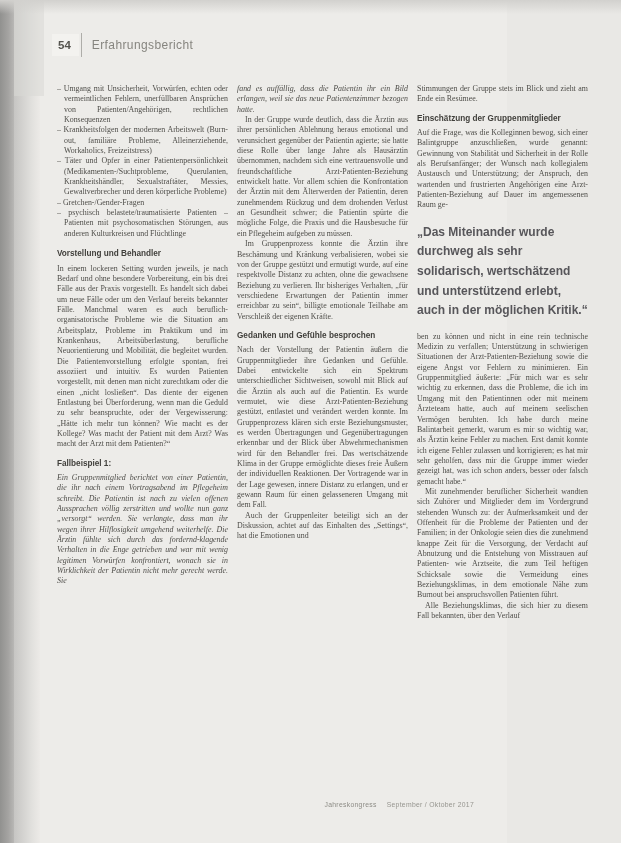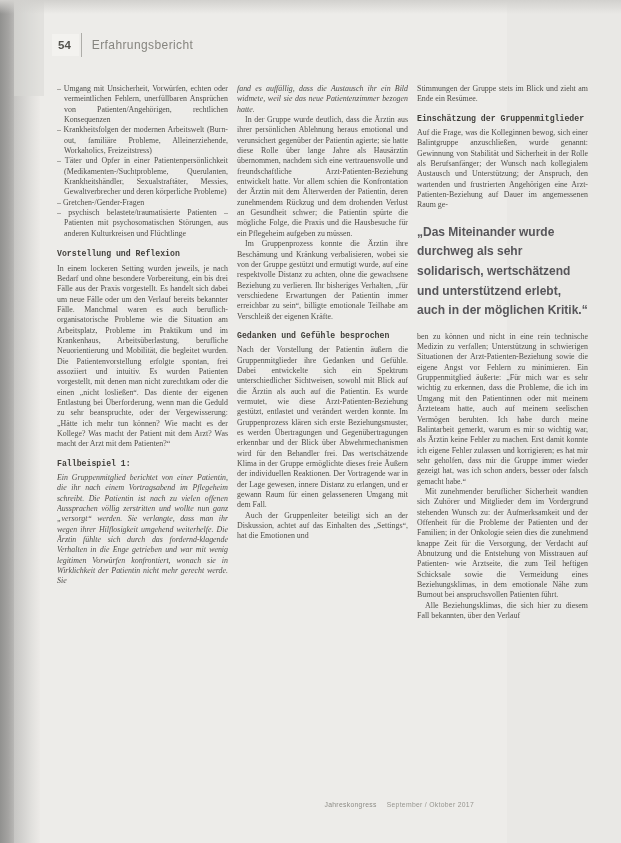--- a/index.html
+++ b/index.html
@@ -61,21 +61,21 @@
   .col{
     width:171px;height:716px;overflow:hidden;
     font-size:7.9px;line-height:10.35px;color:#4e4d49;
     text-align:justify;hyphens:auto;overflow-wrap:break-word;
   }
   .p,.li,.h,.case{filter:blur(.32px);}
   .p{margin:0 0 0 0;text-indent:8px;}
   .p.noindent{text-indent:0;}
   .li{text-indent:-7px;padding-left:7px;margin:0;}
   .h{
-    font-family:Liberation Mono, monospace;font-weight:bold;
+    font-family:Liberation Sans, sans-serif;font-weight:bold;
     font-size:8.2px;color:#403f3b;margin:9px 0 4px 0;text-align:left;
   }
   .h.first{margin-top:10px;}
   .case{font-style:italic;}
   .quote{
     font-family:"Liberation Sans",sans-serif;font-weight:bold;
     font-size:12px;line-height:19.6px;color:#57565a;
     text-align:left;margin:12px 0 11px 0;filter:blur(.22px);
     hyphens:manual;
   }
@@ -106,28 +106,28 @@
   </div>
 
   <div class="columns">
 
     <div class="col">
       <div class="li">– Umgang mit Unsicherheit, Vorwürfen, echten oder vermeintlichen Fehlern, unerfüllbaren Ansprüchen von Patienten/Angehörigen, rechtlichen Konsequenzen</div>
       <div class="li">– Krankheitsfolgen der modernen Arbeitswelt (Burn-out, familiäre Probleme, Alleinerziehende, Workaholics, Freizeitstress)</div>
       <div class="li">– Täter und Opfer in einer Patientenpersönlichkeit (Medikamenten-/Suchtprobleme, Querulanten, Krankheitshändler, Sexualstraftäter, Messies, Gewaltverbrecher und deren körperliche Probleme)</div>
       <div class="li">– Gretchen-/Gender-Fragen</div>
       <div class="li">– psychisch belastete/traumatisierte Patienten – Patienten mit psychosomatischen Störungen, aus anderen Kulturkreisen und Flüchtlinge</div>
-      <div class="h first">Vorstellung und Reflexion</div>
+      <div class="h first">Vorstellung und Behandler</div>
       <div class="p noindent">In einem lockeren Setting wurden jeweils, je nach Bedarf und ohne besondere Vorbereitung, ein bis drei Fälle aus der Praxis vorgestellt. Es handelt sich dabei um neue Fälle oder um den Verlauf bereits bekannter Fälle. Manchmal waren es auch beruflich-organisatorische Probleme wie die Situation am Arbeitsplatz, Probleme im Praktikum und im Krankenhaus, Arbeitsüberlastung, berufliche Neuorientierung und Mobilität, die begleitet wurden. Die Patientenvorstellung erfolgte spontan, frei assoziiert und intuitiv. Es wurden Patienten vorgestellt, mit denen man nicht zurechtkam oder die einen „nicht losließen“. Das diente der eigenen Entlastung bei Überforderung, wenn man die Geduld zu sehr beanspruchte, oder der Vergewisserung: „Hätte ich mehr tun können? Wie macht es der Kollege? Was macht der Patient mit dem Arzt? Was macht der Arzt mit dem Patienten?“</div>
       <div class="h">Fallbeispiel 1:</div>
       <div class="p noindent case">Ein Gruppenmitglied berichtet von einer Patientin, die ihr nach einem Vortragsabend im Pflegeheim schreibt. Die Patientin ist nach zu vielen offenen Aussprachen völlig zerstritten und wollte nun ganz „versorgt“ werden. Sie verlangte, dass man ihr wegen ihrer Hilflosigkeit umgehend weiterhelfe. Die Ärztin fühlte sich durch das fordernd-klagende Verhalten in die Enge getrieben und war mit wenig legitimen Vorwürfen konfrontiert, wonach sie in Wirklichkeit der Patientin nicht mehr gerecht werde. Sie</div>
     </div>
 
     <div class="col">
-      <div class="p noindent case">fand es auffällig, dass die Austausch ihr ein Bild widmete, weil sie das neue Patientenzimmer bezogen hatte.</div>
+      <div class="p noindent case">fand es auffällig, dass die Patientin ihr ein Bild erlangen, weil sie das neue Patientenzimmer bezogen hatte.</div>
       <div class="p">In der Gruppe wurde deutlich, dass die Ärztin aus ihrer persönlichen Ablehnung heraus emotional und verunsichert gegenüber der Patientin agierte; sie hatte diese Rolle über lange Jahre als Hausärztin übernommen, nachdem sich eine vertrauensvolle und freundschaftliche Arzt-Patienten-Beziehung entwickelt hatte. Vor allem schien die Konfrontation der Ärztin mit dem Älterwerden der Patientin, deren zunehmendem Rückzug und dem drohenden Verlust an Gesundheit schwer; die Patientin spürte die mögliche Folge, die Praxis und die Hausbesuche für ein Pflegeheim aufgeben zu müssen.</div>
       <div class="p">Im Gruppenprozess konnte die Ärztin ihre Beschämung und Kränkung verbalisieren, wobei sie von der Gruppe gestützt und ermutigt wurde, auf eine respektvolle Distanz zu achten, ohne die gewachsene Beziehung zu verlieren. Ihr bisheriges Verhalten, „für verschiedene Erwartungen der Patientin immer erreichbar zu sein“, billigte emotionale Teilhabe am Verschleiß der eigenen Kräfte.</div>
       <div class="h">Gedanken und Gefühle besprochen</div>
       <div class="p noindent">Nach der Vorstellung der Patientin äußern die Gruppenmitglieder ihre Gedanken und Gefühle. Dabei entwickelte sich ein Spektrum unterschiedlicher Sichtweisen, sowohl mit Blick auf die Ärztin als auch auf die Patientin. Es wurde vermutet, wie diese Arzt-Patienten-Beziehung gestützt, entlastet und verändert werden konnte. Im Gruppenprozess klären sich erste Beziehungsmuster, es werden Übertragungen und Gegenübertragungen erkennbar und der Blick über Abwehrmechanismen wird für den Behandler frei. Das wertschätzende Klima in der Gruppe ermöglichte dieses freie Äußern der individuellen Reaktionen. Der Vortragende war in der Lage gewesen, innere Distanz zu erlangen, und er gewann Raum für einen gelasseneren Umgang mit dem Fall.</div>
       <div class="p">Auch der Gruppenleiter beteiligt sich an der Diskussion, achtet auf das Einhalten des „Settings“, hat die Emotionen und</div>
     </div>
 
     <div class="col">
       <div class="p noindent">Stimmungen der Gruppe stets im Blick und zieht am Ende ein Resümee.</div>
       <div class="h">Einschätzung der Gruppenmitglieder</div>

